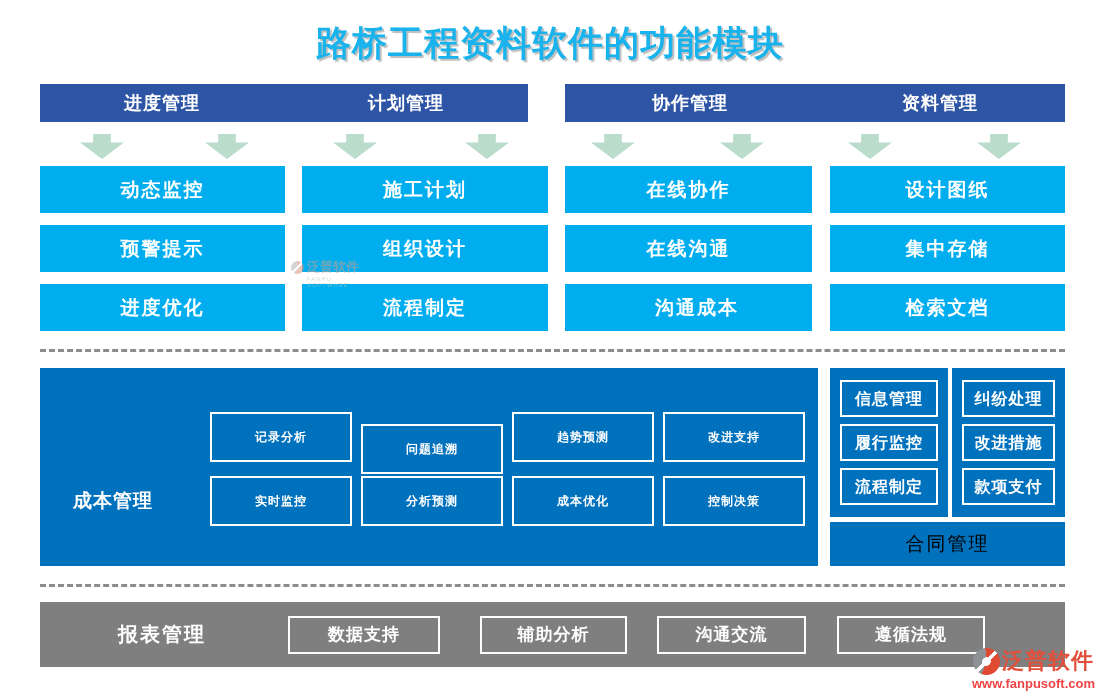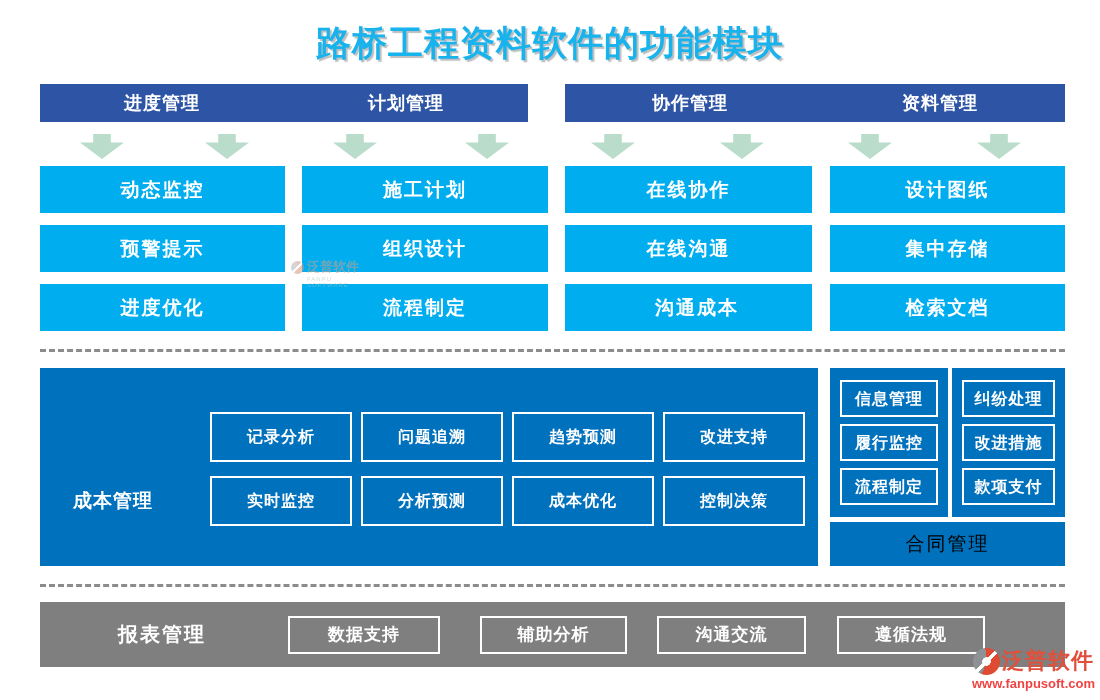--- a/index.html
+++ b/index.html
@@ -24,21 +24,21 @@
 
   .cell{position:absolute;height:47px;line-height:47px;background:var(--module-cyan);
     color:#fff;font-size:19px;font-weight:bold;text-align:center;letter-spacing:2px;}
 
   .dash{position:absolute;left:40px;width:1025px;height:0;border-top:3px dashed var(--dash-gray);}
 
   .midblock{position:absolute;background:var(--panel-blue);}
   .mid-label{position:absolute;left:33px;width:130px;height:50px;line-height:50px;
     color:#fff;font-size:19px;font-weight:bold;letter-spacing:1px;}
   .mid-box{position:absolute;width:142px;height:50px;line-height:46px;border:2px solid #fff;
-    text-align:center;color:#fff;font-size:16px;font-weight:bold;letter-spacing:1px;}
+    text-align:center;color:#fff;font-size:12px;font-weight:bold;letter-spacing:1px;}
 
   .subblock{position:absolute;background:var(--panel-blue);display:flex;flex-direction:column;
     justify-content:space-evenly;padding:5px 10px;}
   .sub-box{height:37px;line-height:33px;border:2px solid #fff;text-align:center;
     color:#fff;font-size:16px;font-weight:bold;letter-spacing:1px;}
 
   .contract-bar{position:absolute;background:var(--panel-blue);text-align:center;
     line-height:44px;color:#000000;font-size:19px;font-weight:normal;letter-spacing:2px;}
 
   .graybar{position:absolute;background:var(--footer-gray);}
@@ -114,21 +114,21 @@
     </div>
     <div class="wm-sub">FANPU SOFTWARE</div>
   </div>
 
   <div class="dash" style="top:349px;"></div>
 
   <div class="midblock" style="left:40px;top:368px;width:778px;height:198px;">
     <div class="mid-label" style="top:108px;">成本管理</div>
 
     <div class="mid-box" style="left:170px;top:44px;">记录分析</div>
-    <div class="mid-box" style="left:321px;top:44px;">问题追溯</div>
+    <div class="mid-box" style="left:321px;top:56px;">问题追溯</div>
     <div class="mid-box" style="left:472px;top:44px;">趋势预测</div>
     <div class="mid-box" style="left:623px;top:44px;">改进支持</div>
 
     <div class="mid-box" style="left:170px;top:108px;">实时监控</div>
     <div class="mid-box" style="left:321px;top:108px;">分析预测</div>
     <div class="mid-box" style="left:472px;top:108px;">成本优化</div>
     <div class="mid-box" style="left:623px;top:108px;">控制决策</div>
   </div>
 
   <div class="subblock" style="left:830px;top:368px;width:118px;height:149px;">

